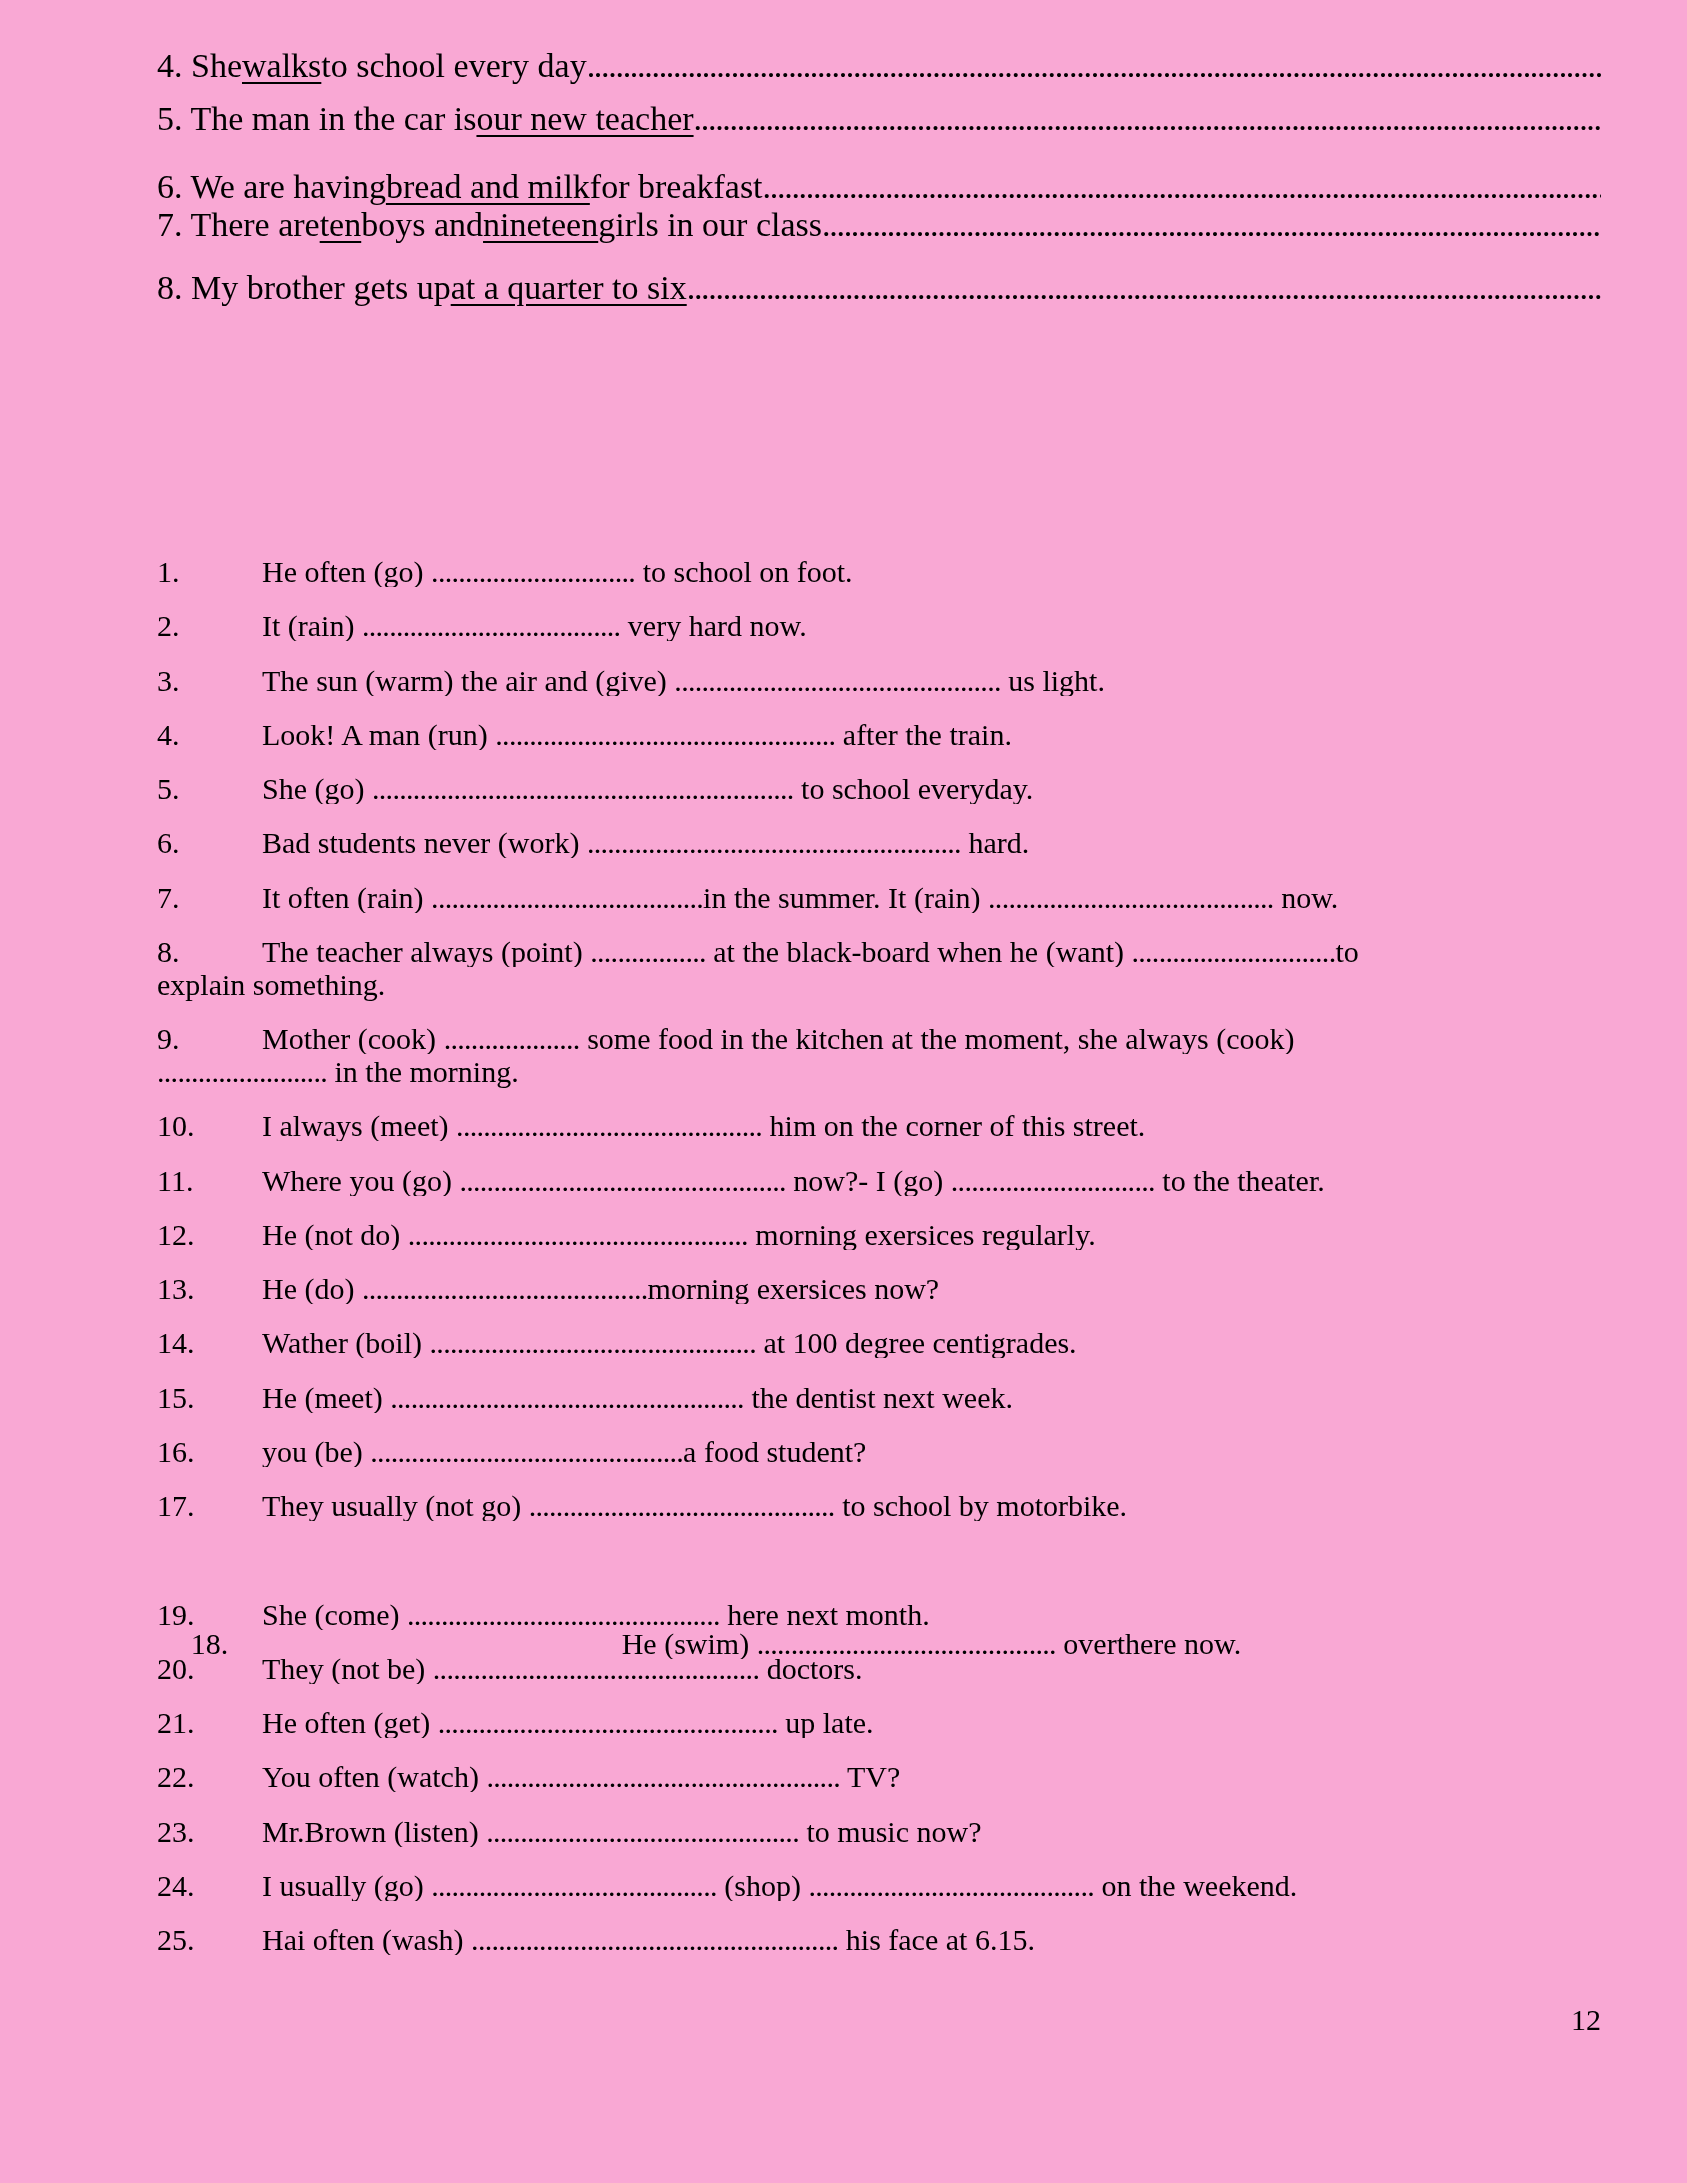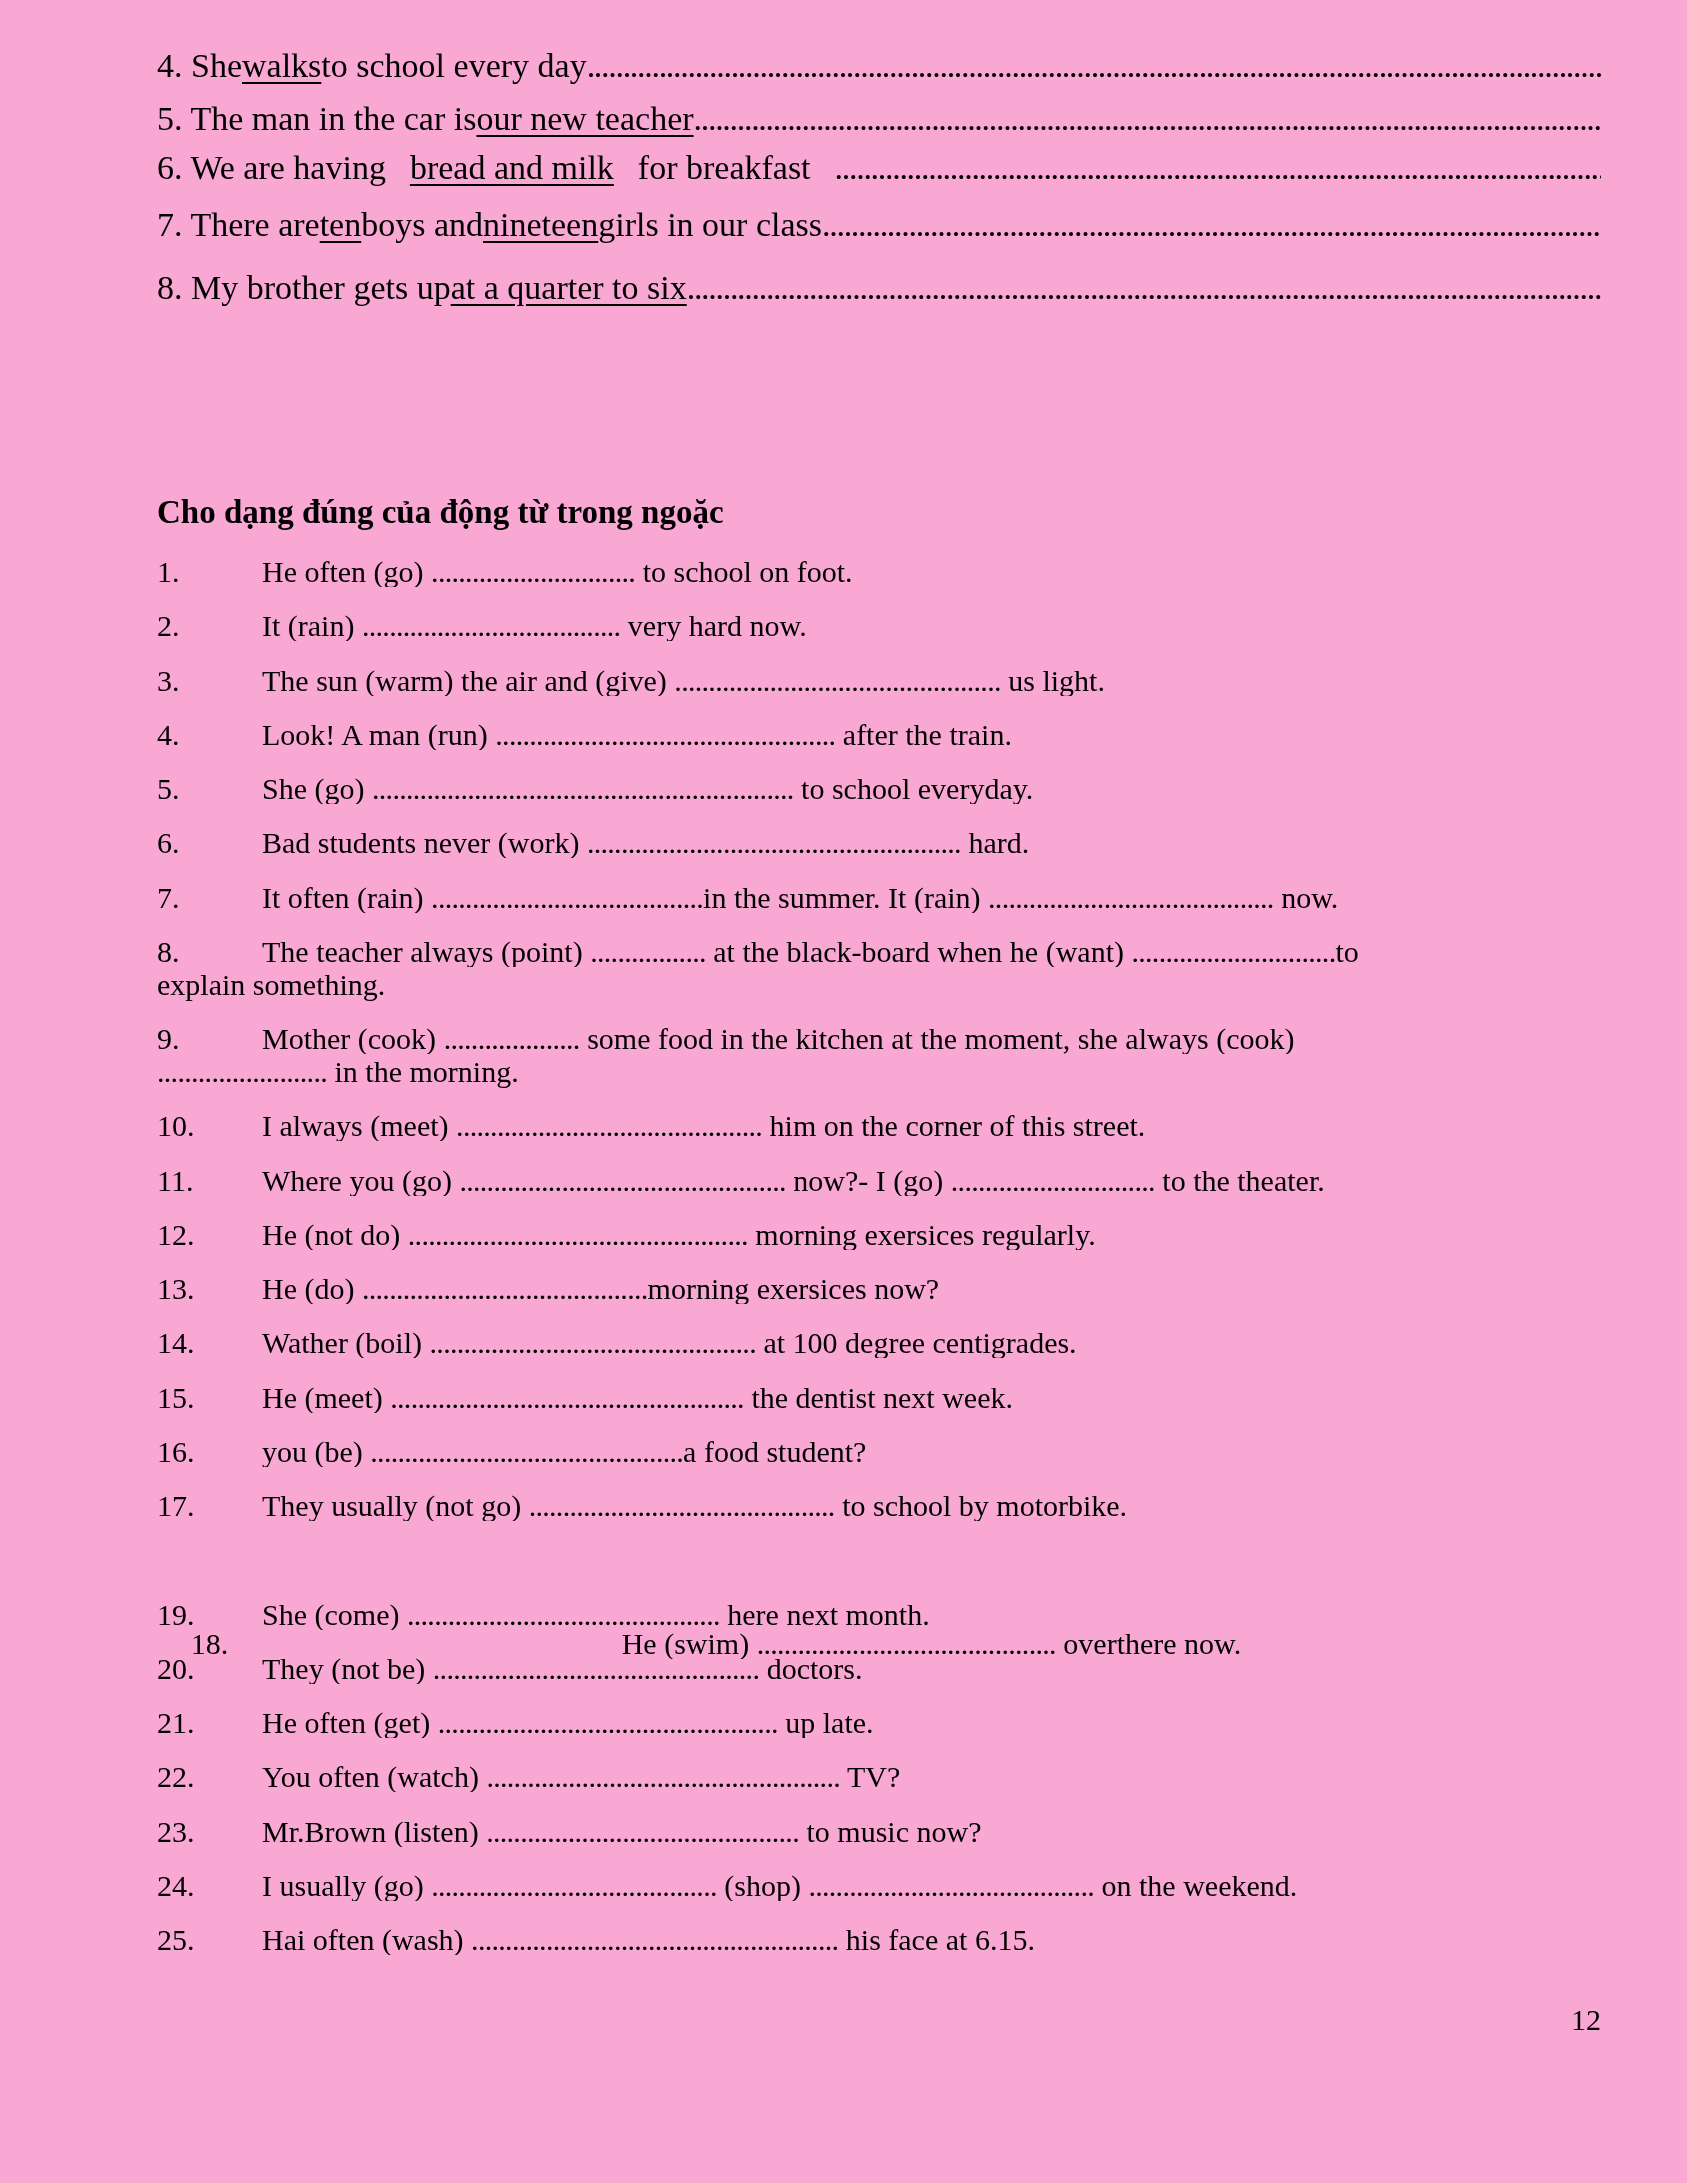--- a/index.html
+++ b/index.html
@@ -67,41 +67,40 @@
         <span>4. She </span>
         <span class="u">walks</span>
         <span> to school every day</span>
         <span class="dotfill"><span>..............................................................................................................................................................................................................................</span></span>
       </div>
       <div class="line top-line" style="top: 102px;">
         <span>5. The man in the car is </span>
         <span class="u">our new teacher</span>
         <span class="dotfill"><span>..............................................................................................................................................................................................................................</span></span>
       </div>
-      <div class="line top-line" style="top: 151px; gap: 24px;">
+      <div class="line top-line" style="top: 170px;">
         <span>6. We are having </span>
         <span class="u">bread and milk</span>
         <span> for breakfast</span>
         <span class="dotfill"><span>..............................................................................................................................................................................................................................</span></span>
       </div>
       <div class="line top-line" style="top: 208px;">
         <span>7. There are </span>
         <span class="u">ten</span>
         <span> boys and </span>
         <span class="u">nineteen</span>
         <span> girls in our class</span>
         <span class="dotfill"><span>..............................................................................................................................................................................................................................</span></span>
       </div>
       <div class="line top-line" style="top: 261px; margin-top: 10px;">
         <span>8. My brother gets up </span>
         <span class="u">at a quarter to six</span>
         <span class="dotfill"><span>..............................................................................................................................................................................................................................</span></span>
       </div>
     </div>
-  <div id="instruction" style="top: 496px;">Cho dạng đúng của động từ trong ngoặc</div>
   <div id="exercise">
       <div class="line item-line" style="top: 557px;">
         <span class="item-num">1.</span>
         <span class="item-content"><span>He often (go) </span><span class="dots">..............................</span><span> to school on foot.</span></span>
       </div>
       <div class="line item-line" style="top: 611px;">
         <span class="item-num">2.</span>
         <span class="item-content"><span>It (rain) </span><span class="dots">......................................</span><span> very hard now.</span></span>
       </div>
       <div class="line item-line" style="top: 666px;">

